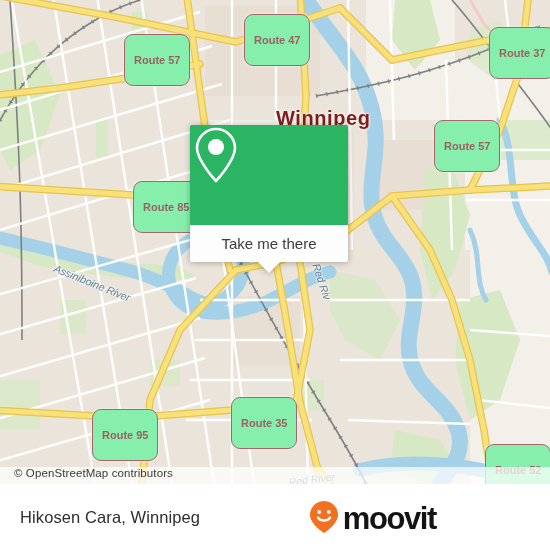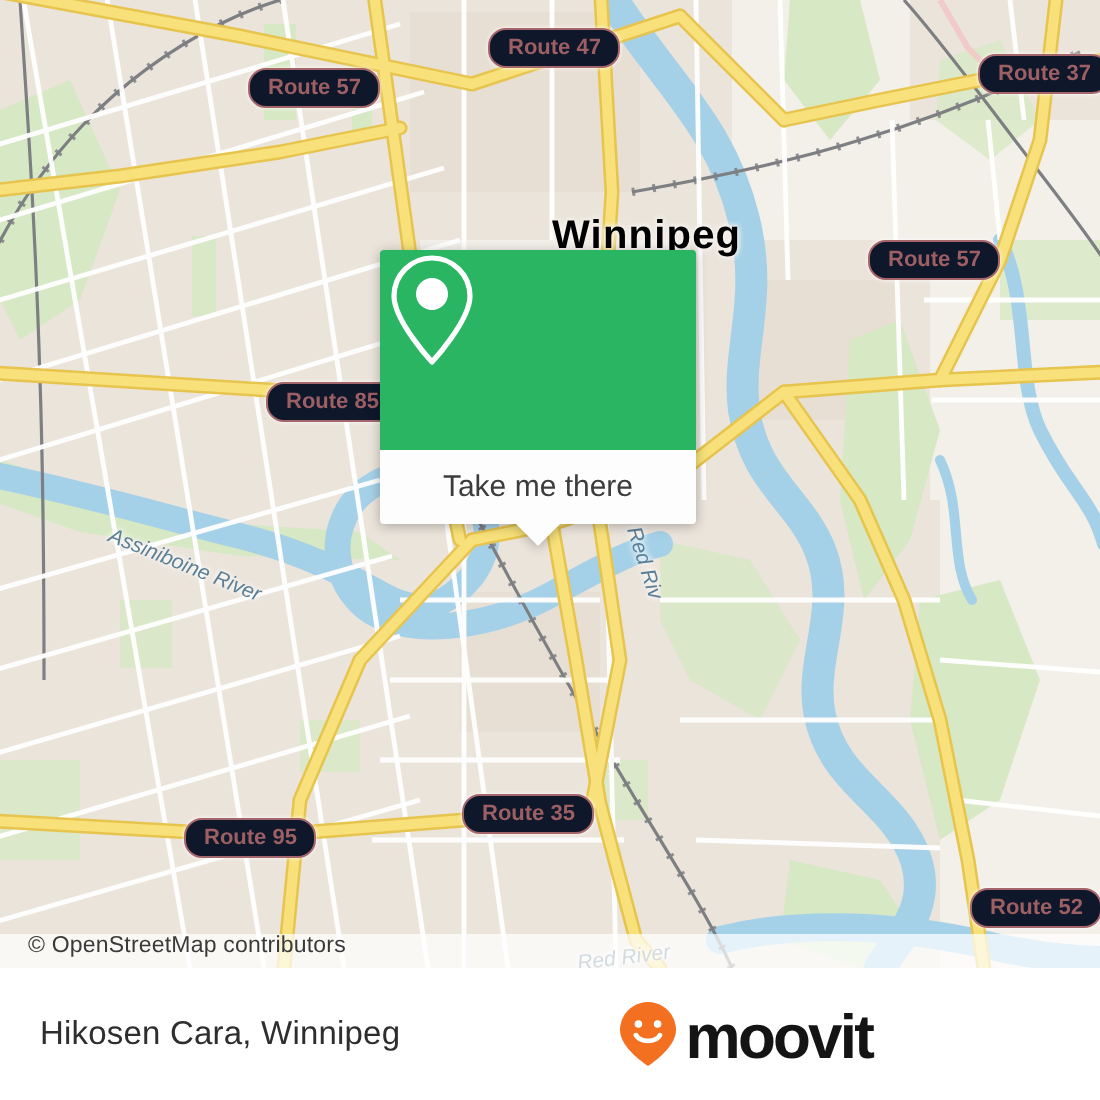--- a/index.html
+++ b/index.html
@@ -7,30 +7,30 @@
 
   #app{position:relative;width:550px;height:550px;overflow:hidden;background:#fff;}
 
   
   .map{position:absolute;left:0;top:0;width:550px;height:484px;overflow:hidden;
        background:#f3efe9;}
   .map svg{position:absolute;left:0;top:0;}
 
   
   .city-label{position:absolute;font-family:"Liberation Sans",sans-serif;font-weight:bold;
-              font-size:20px;color:#000000;letter-spacing:.6px;white-space:nowrap;
+              font-size:20px;color:#7f1d1d;letter-spacing:.6px;white-space:nowrap;
               text-shadow:0 0 3px #f6f3ee,0 0 3px #f6f3ee,0 0 2px #f6f3ee;}
   .river-label{position:absolute;font-family:"Liberation Sans",sans-serif;font-style:italic;
                font-size:10.5px;color:#5b7f96;white-space:nowrap;
                text-shadow:0 0 3px #fff,0 0 3px #fff;}
 
   
   .route-badge{position:absolute;display:flex;align-items:center;justify-content:center;
-               height:18px;padding:0 9px;border:1.6px solid #a4666b;border-radius:9px;
-               background:#0f172a;color:#9c5f63;font-family:"Liberation Sans",sans-serif;
+               height:18px;padding:16px 9px;border:1.6px solid #a4666b;border-radius:9px;
+               background:#86efac;color:#9c5f63;font-family:"Liberation Sans",sans-serif;
                font-weight:bold;font-size:11px;white-space:nowrap;
                box-shadow:0 0 2px rgba(255,255,255,.9);}
 
   
   .attrib{position:absolute;left:0;bottom:0;height:17px;width:100%;
           background:rgba(255,255,255,.72);display:flex;align-items:flex-start;}
   .attrib span{font-family:"Liberation Sans",sans-serif;font-size:11.5px;color:#3a3a3a;
                padding-left:14px;letter-spacing:.1px;}
 
   
@@ -218,21 +218,21 @@
     <div class="city-label" style="left:276px;top:107px;">Winnipeg</div>
 
     <div class="river-label" style="left:57px;top:262px;transform:rotate(22deg);transform-origin:left top;">Assiniboine River</div>
     <div class="river-label" style="left:322px;top:262px;transform:rotate(72deg);transform-origin:left top;">Red Riv</div>
     <div class="river-label" style="left:288px;top:476px;transform:rotate(-7deg);transform-origin:left top;">Red River</div>
 
     <div class="route-badge" style="left:244px;top:14px;">Route 47</div>
     <div class="route-badge" style="left:124px;top:34px;">Route 57</div>
     <div class="route-badge" style="left:489px;top:27px;">Route 37</div>
     <div class="route-badge" style="left:434px;top:120px;">Route 57</div>
-    <div class="route-badge" style="left:133px;top:191px;">Route 85</div>
+    <div class="route-badge" style="left:133px;top:181px;">Route 85</div>
     <div class="route-badge" style="left:92px;top:397px;margin-top:12px;">Route 95</div>
     <div class="route-badge" style="left:231px;top:397px;">Route 35</div>
     <div class="route-badge" style="left:441px;top:444px;margin-left:44px;">Route 52</div>
 
     <div class="card">
       <div class="card-green">
         <svg width="52" height="60" viewBox="0 0 52 60">
           <path d="M26 4 C15.5 4 7 12.5 7 23 C7 35.5 26 56 26 56 C26 56 45 35.5 45 23 C45 12.5 36.5 4 26 4 Z" fill="none" stroke="#ffffff" stroke-width="2.6" stroke-linejoin="round"></path>
           <circle cx="26" cy="22" r="8" fill="#ffffff"></circle>
         </svg>

